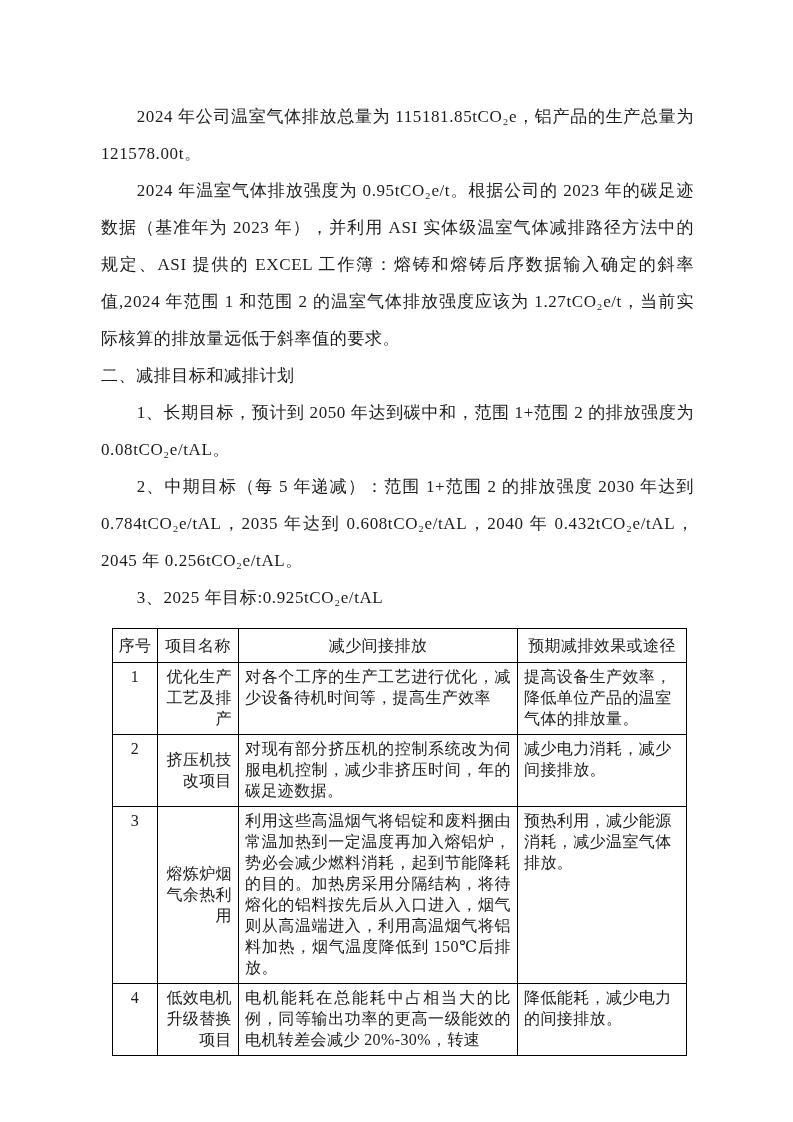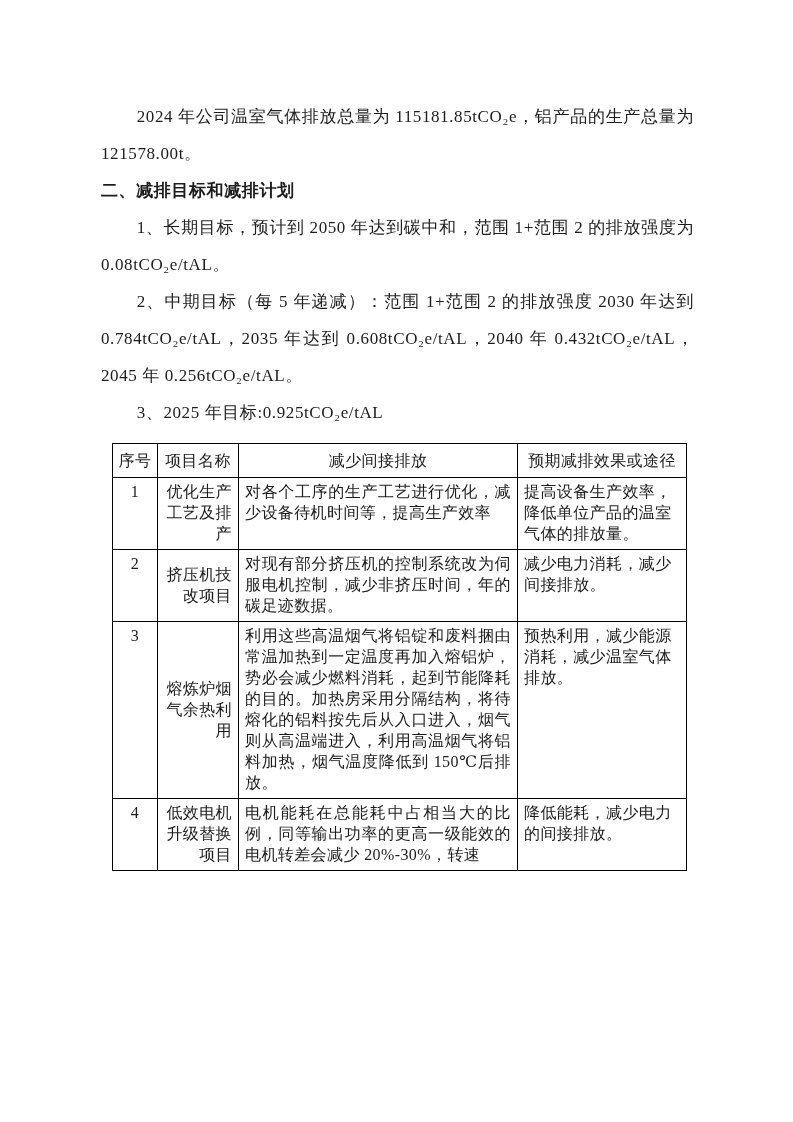--- a/index.html
+++ b/index.html
@@ -23,21 +23,21 @@
     margin: 0;
     font-size: 17px;
     line-height: 37px;
     letter-spacing: 0.6px;
     text-align: justify;
     text-indent: 2.1em;
   }
   .section-heading {
     margin: 0;
     font-size: 17px;
-    font-weight: bold;
+    font-weight: normal;
     line-height: 37px;
     letter-spacing: 0.6px;
     text-indent: 0;
   }
   table.plan {
     border-collapse: collapse;
     table-layout: fixed;
     width: 574px;
     margin: 12px 0 0 11px;
     font-size: 16px;
@@ -77,20 +77,21 @@
     margin-left: 20px;
   }
 </style>
 </head>
 <body>
 
 <div class="page">
 
   <p class="body-par">2024 年公司温室气体排放总量为 115181.85tCO₂e，铝产品的生产总量为 121578.00t。</p>
 
+  <p class="body-par">2024 年温室气体排放强度为 0.95tCO₂e/t。根据公司的 2023 年的碳足迹数据（基准年为 2023 年），并利用 ASI 实体级温室气体减排路径方法中的规定、ASI 提供的 EXCEL 工作簿：熔铸和熔铸后序数据输入确定的斜率值,2024 年范围 1 和范围 2 的温室气体排放强度应该为 1.27tCO₂e/t，当前实际核算的排放量远低于斜率值的要求。</p>
 
   <p class="section-heading">二、减排目标和减排计划</p>
 
   <p class="body-par">1、长期目标，预计到 2050 年达到碳中和，范围 1+范围 2 的排放强度为 0.08tCO₂e/tAL。</p>
 
   <p class="body-par">2、中期目标（每 5 年递减）：范围 1+范围 2 的排放强度 2030 年达到 0.784tCO₂e/tAL，2035 年达到 0.608tCO₂e/tAL，2040 年 0.432tCO₂e/tAL，2045 年 0.256tCO₂e/tAL。</p>
 
   <p class="body-par">3、2025 年目标:0.925tCO₂e/tAL</p>
 
 

